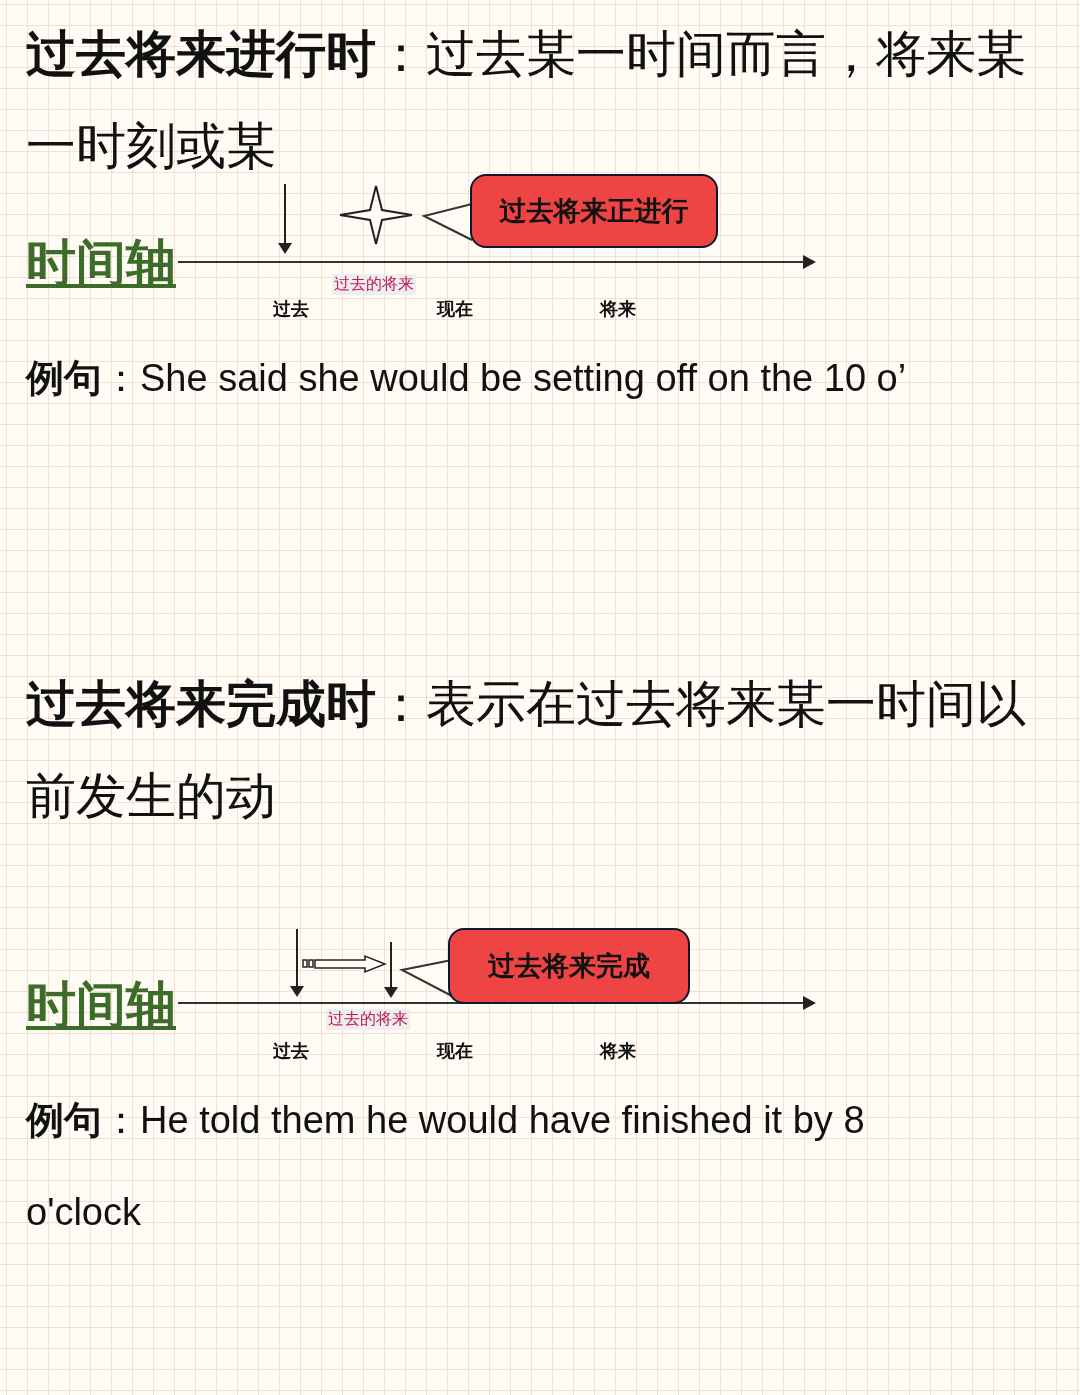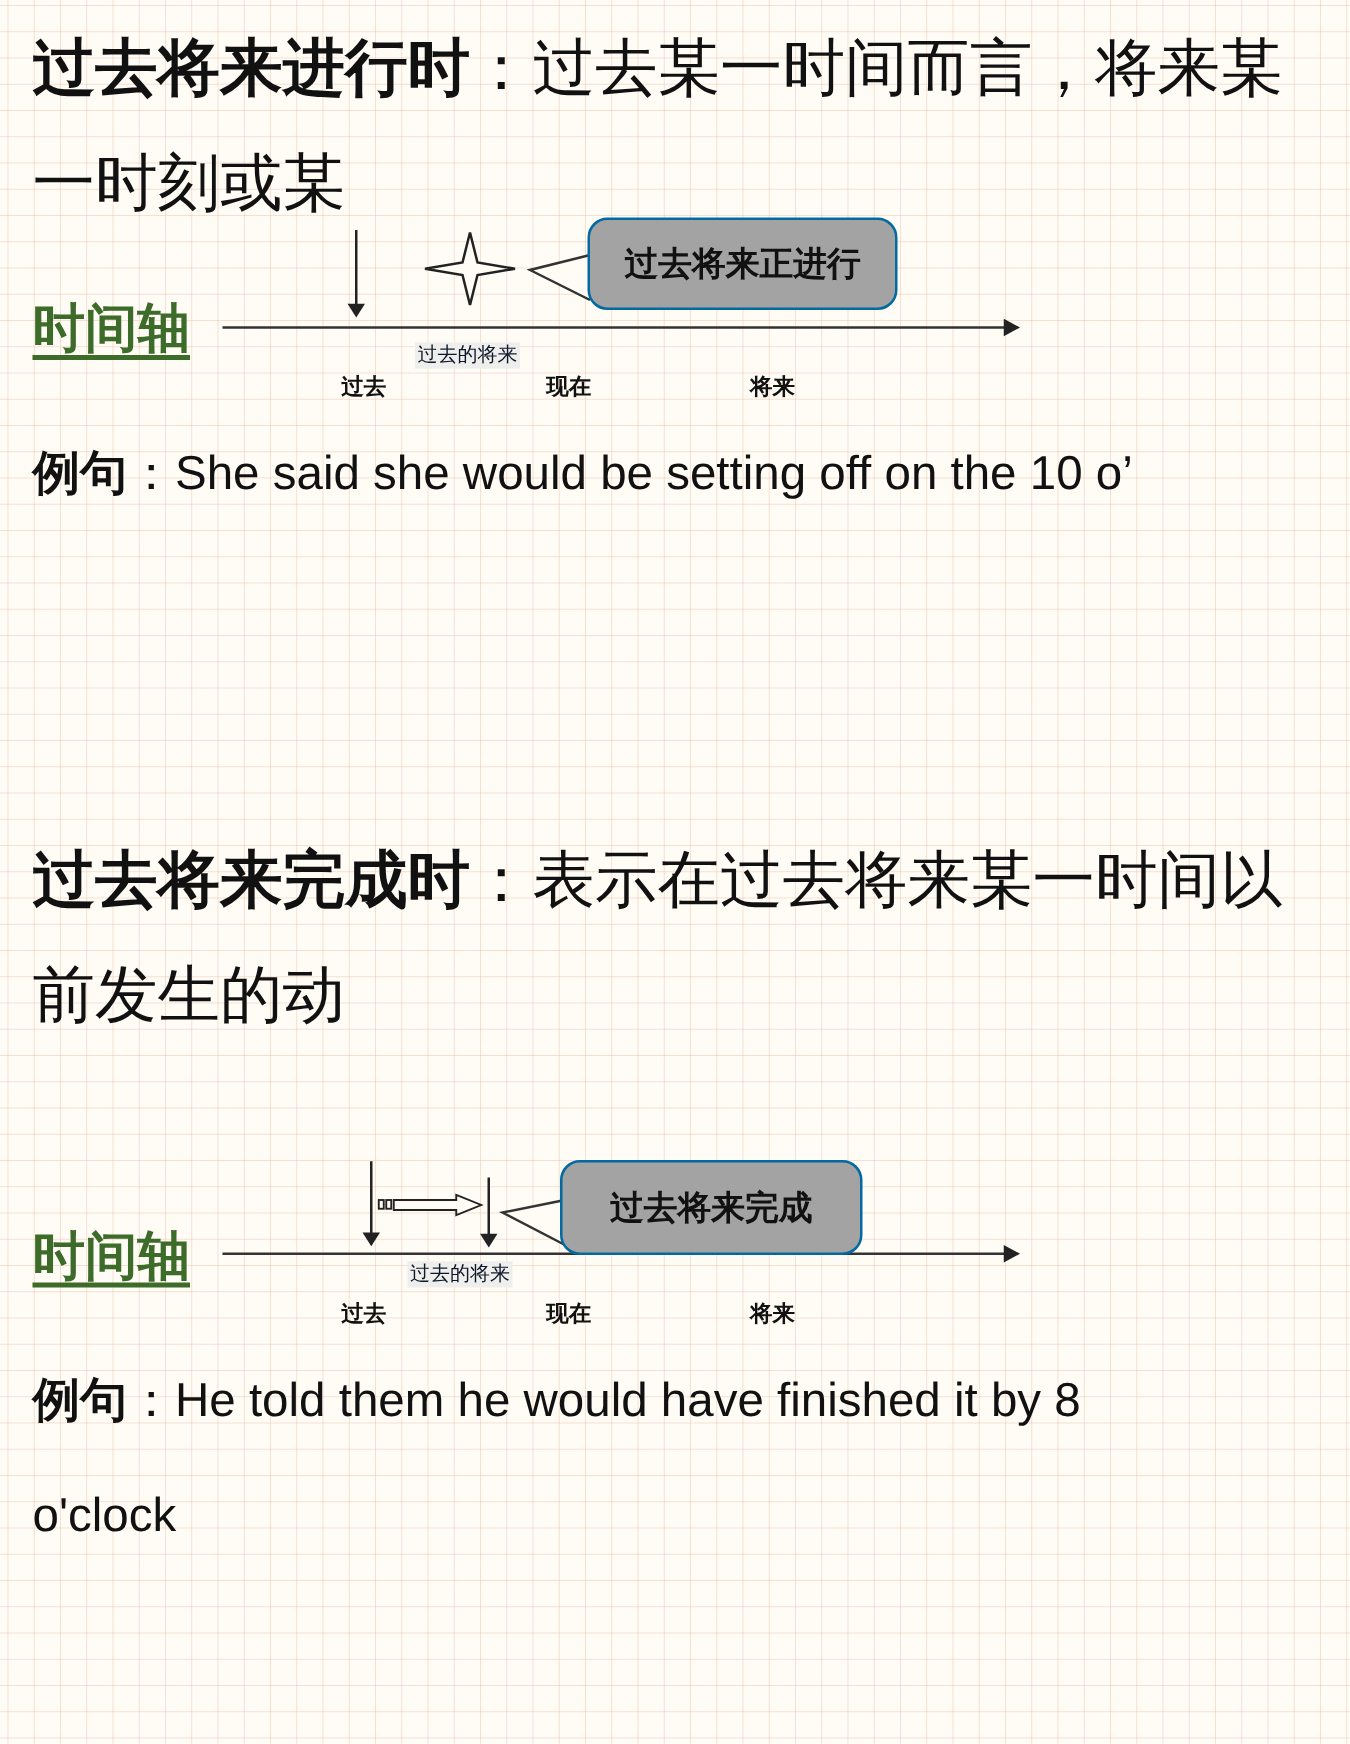--- a/index.html
+++ b/index.html
@@ -11,28 +11,28 @@
       linear-gradient(to bottom, rgba(236,200,180,0.55) 1px, transparent 1px);
     background-size:21px 21px;
     background-position:6px 4px;
     font-family:"DejaVu Sans","Liberation Sans",sans-serif;
     color:#111;
   }
   .para{position:absolute;left:26px;right:20px;font-size:50px;line-height:92px;margin:0;letter-spacing:0px;}
   .para b{font-weight:bold;}
   .example{position:absolute;left:26px;right:20px;font-size:38px;line-height:92px;margin:0;font-family:"Liberation Sans","DejaVu Sans",sans-serif;}
   .example b{font-family:"DejaVu Sans",sans-serif;font-weight:bold;}
-  .tl-label{position:absolute;left:26px;font-size:42px;font-weight:bold;color:#3d6b2a;border-bottom:4px solid #3d6b2a;line-height:42px;padding-bottom:0;}
+  .tl-label{position:absolute;left:26px;font-size:50px;font-weight:bold;color:#3d6b2a;border-bottom:4px solid #3d6b2a;line-height:42px;padding-bottom:0;}
   .axis{position:absolute;height:2px;background:#333;}
   .axis::after{content:"";position:absolute;right:-12px;top:-6px;border-left:13px solid #222;border-top:7px solid transparent;border-bottom:7px solid transparent;}
   .tick{position:absolute;font-size:18px;font-weight:bold;}
-  .small-label{position:absolute;font-size:16px;color:#0f172a;background:#eeeeec;padding:0 2px;font-family:"DejaVu Serif",serif;text-align:right;}
+  .small-label{position:absolute;font-size:16px;color:#be185d;background:#eeeeec;padding:0 2px;font-family:"DejaVu Serif",serif;text-align:right;}
   .vline{position:absolute;width:2px;background:#222;}
   .vline::after{content:"";position:absolute;left:-6px;bottom:-10px;border-top:11px solid #222;border-left:7px solid transparent;border-right:7px solid transparent;}
-  .callout{position:absolute;border:2px solid #0369a1;border-radius:16px;background:#a3a3a3;font-size:27px;font-weight:bold;display:flex;align-items:center;justify-content:center;}
+  .callout{position:absolute;border:2px solid #0f172a;border-radius:16px;background:#ef4444;font-size:27px;font-weight:bold;display:flex;align-items:center;justify-content:center;}
   svg{position:absolute;overflow:visible;}
 </style>
 </head>
 <body>
 
 <div>
   <p class="para" style="top:8px;">
     <b>过去将来进行时</b><span>：</span><span>过去某一时间而言，将来某一时刻或某</span><br>
   </p>
 

